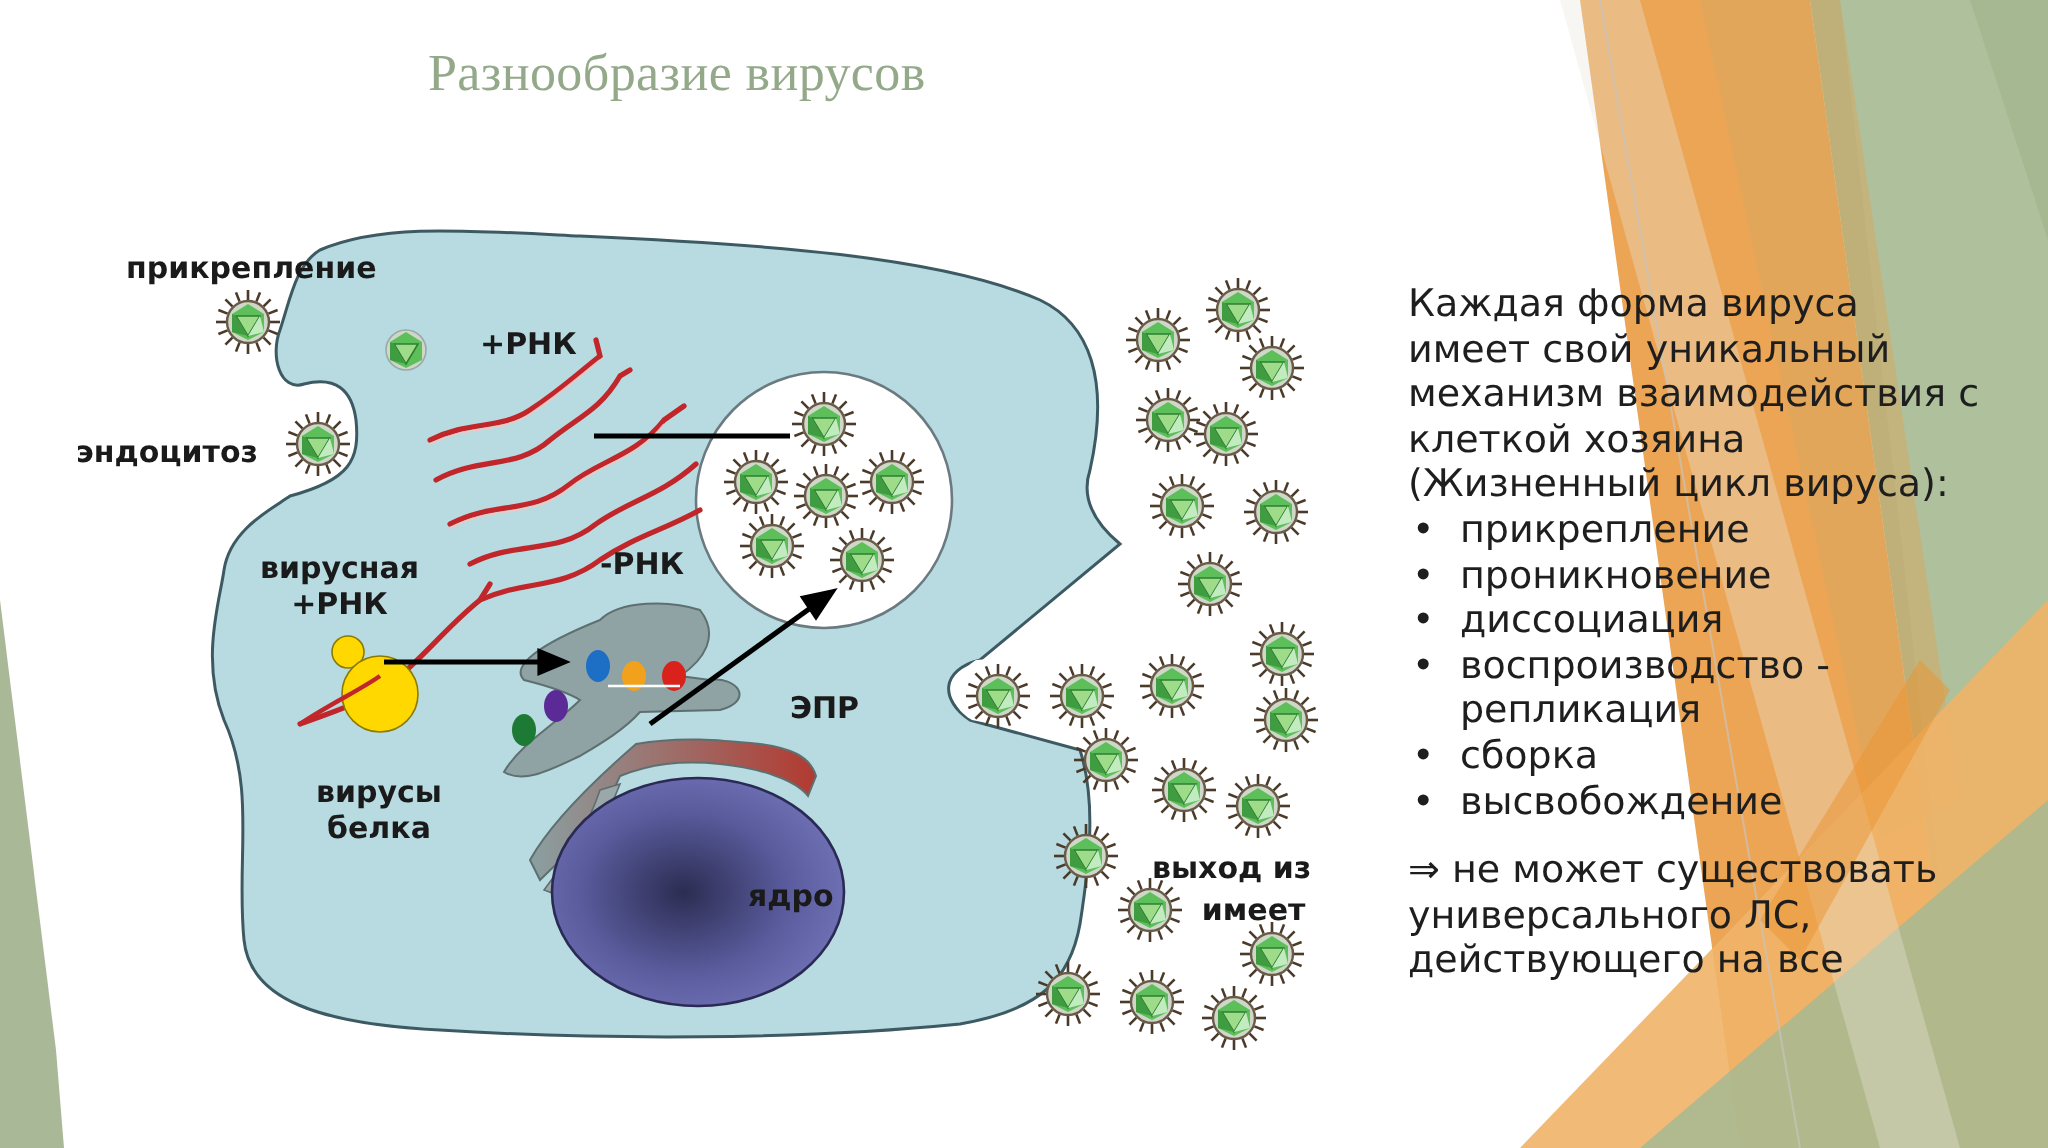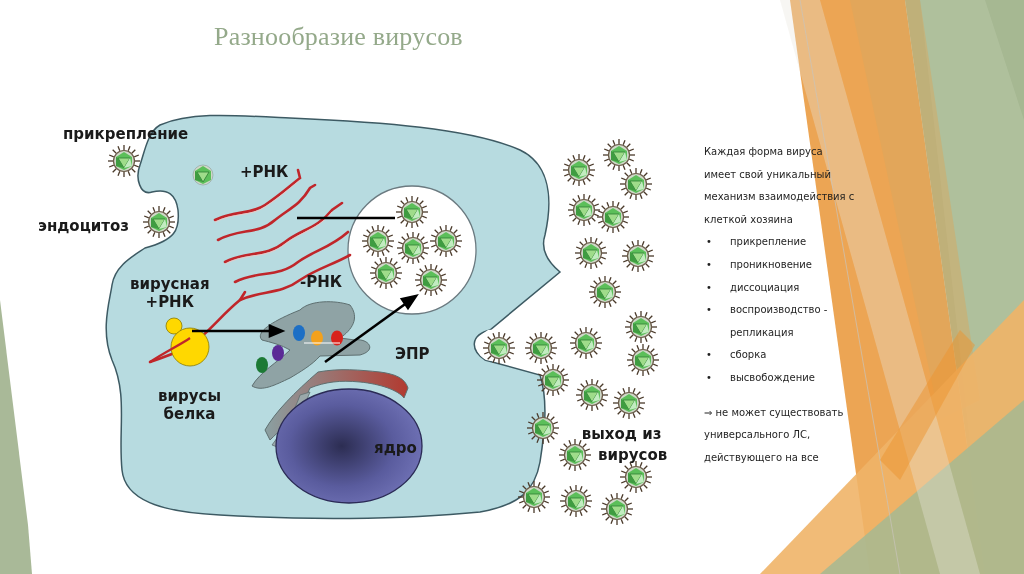--- a/index.html
+++ b/index.html
@@ -16,21 +16,21 @@
     white-space: nowrap;
   }
   .diagram { position: absolute; left: 0; top: 0; width: 1024px; height: 574px; }
   .lbl {
     position: absolute; font-family: "DejaVu Sans", sans-serif;
     font-weight: bold; color: #1a1a1a; font-size: 15px; line-height: 18px;
     white-space: nowrap; text-align: center;
   }
   .text-block {
     position: absolute; left: 704px; top: 141px; width: 300px;
-    font-family: "DejaVu Sans", sans-serif; font-size: 10px;
+    font-family: "DejaVu Sans", sans-serif; font-size: 19px;
     line-height: 22.6px; color: #1e1e1e;
   }
   .text-block .para { margin: 0; }
   .text-block ul { list-style: none; margin: 0; padding: 0; }
   .text-block li { position: relative; padding-left: 26px; }
   .text-block li .bullet { position: absolute; left: 2px; top: 0; }
   .text-block .conclusion { margin-top: 12px; }
 </style>
 </head>
 <body>
@@ -190,29 +190,30 @@
   <div>+РНК</div>
 </div>
 <div class="lbl" style="left:395px; top:345px;">ЭПР</div>
 <div class="lbl" style="left:158px; top:387px;">
   <div>вирусы</div>
   <div>белка</div>
 </div>
 <div class="lbl" style="left:374px; top:439px;">ядро</div>
 <div class="lbl" style="left:576px; top:425px;">
   <div>выход из</div>
-  <div style="padding-left:22px; margin-top:3px;">вирусов</div>
+  <div style="padding-left:22px; margin-top:3px;">имеет</div>
 </div>
 
 <div class="text-block">
   <div class="para">
     <div>Каждая форма вируса</div>
     <div>имеет свой уникальный</div>
     <div>механизм взаимодействия с</div>
     <div>клеткой хозяина</div>
+    <div>(Жизненный цикл вируса):</div>
   </div>
   <ul>
     <li><span class="bullet">•</span><span>прикрепление</span></li>
     <li><span class="bullet">•</span><span>проникновение</span></li>
     <li><span class="bullet">•</span><span>диссоциация</span></li>
     <li><span class="bullet">•</span><span>воспроизводство -</span><br><span>репликация</span></li>
     <li><span class="bullet">•</span><span>сборка</span></li>
     <li><span class="bullet">•</span><span>высвобождение</span></li>
   </ul>
   <div class="conclusion">

